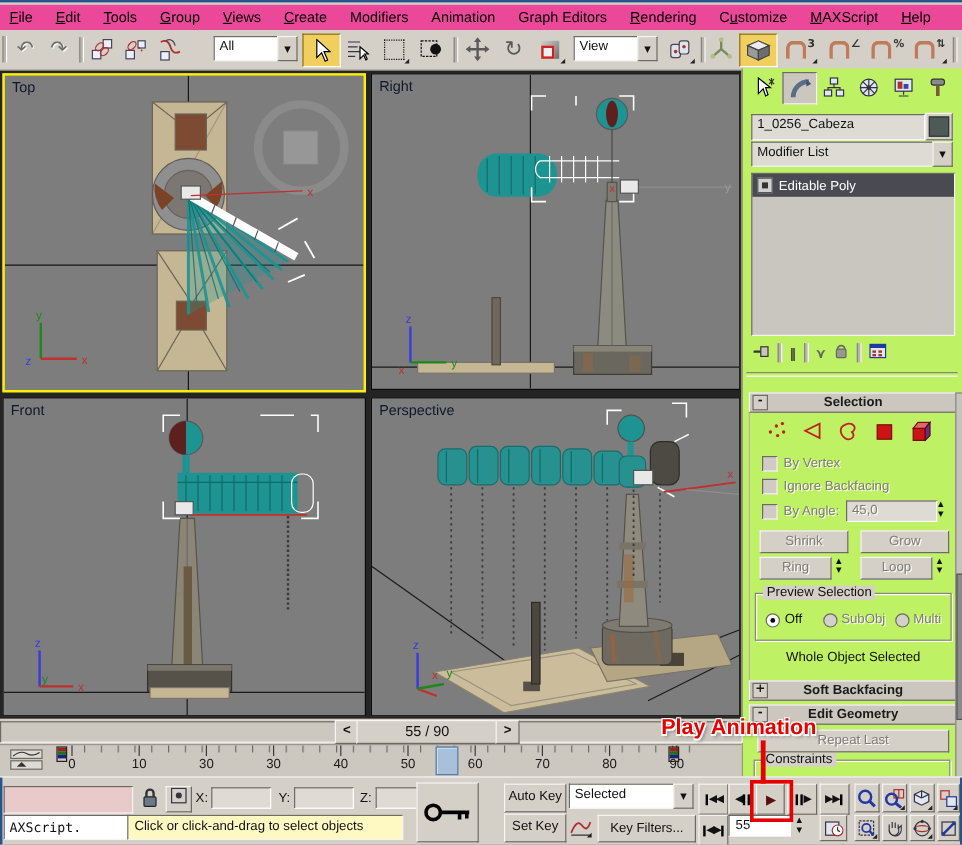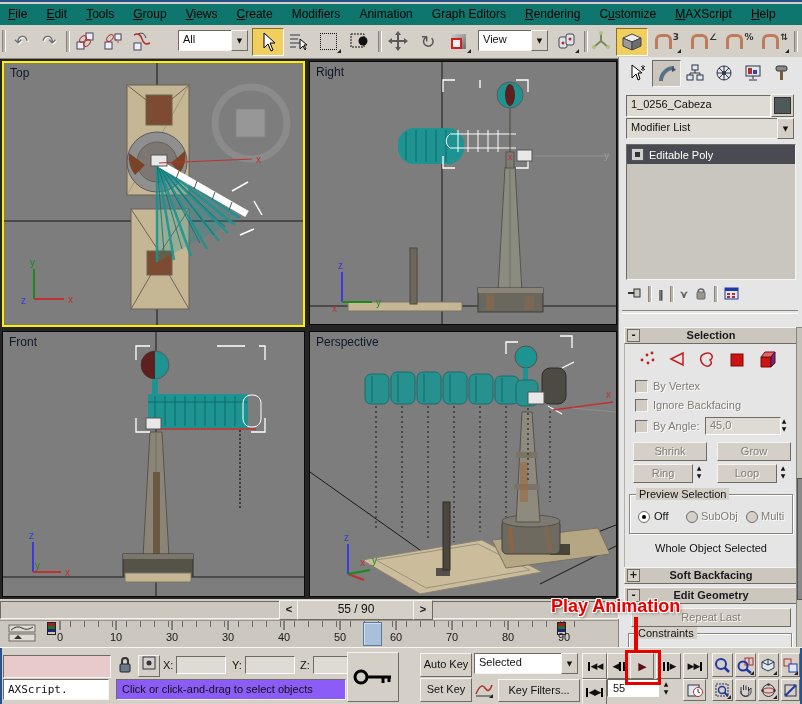--- a/index.html
+++ b/index.html
@@ -10,40 +10,40 @@
   .raised{background:#d4d0c8;border:1px solid;border-color:#f6f4f0 #6e6b64 #6e6b64 #f6f4f0;}
   .sunken{border:1px solid;border-color:#6e6b64 #f6f4f0 #f6f4f0 #6e6b64;}
   .field{background:#dedbd4;border:1px solid;border-color:#6e6b64 #fff #fff #6e6b64;}
   .wfield{background:#fff;border:1px solid;border-color:#6e6b64 #fff #fff #6e6b64;}
   .btn{background:#d4d0c8;border:1px solid;border-color:#f6f4f0 #6e6b64 #6e6b64 #f6f4f0;
        text-align:center;cursor:default;}
   .disab{color:#807c74;text-shadow:1px 1px 0 #fff;}
   .vsep{width:2px;background:#b8b4ac;border-left:1px solid #8a867e;border-right:1px solid #fff;}
   .glyph{font-family:"DejaVu Sans",sans-serif;}
   
-  #menubar{left:0;top:2px;width:802px;height:21px;background:#0f766e;border-bottom:1px solid #aca8a0;}
+  #menubar{left:0;top:2px;width:802px;height:21px;background:#ec4899;border-bottom:1px solid #aca8a0;}
   .menu-item{display:inline-block;padding:3px 8px 0 8px;font-size:12px;color:#000;}
   
   #toolbar{left:0;top:23px;width:802px;height:33px;background:#d4d0c8;border-bottom:1px solid #8a867e;}
   .tbtn{position:absolute;top:3px;height:26px;display:flex;align-items:center;justify-content:center;}
   .tbtn.active{background:#f0cf5e;border:1px solid;border-color:#8a6d20 #fff #fff #8a6d20;}
   .fo:after{content:"";position:absolute;right:1px;bottom:1px;border-left:4px solid transparent;border-bottom:4px solid #222;}
   .magnet{width:11px;height:12px;border:3px solid #c07a5c;border-bottom:none;border-radius:6px 6px 0 0;}
   .msup{font-size:9px;font-weight:bold;color:#333;margin-left:1px;margin-top:-8px;}
   .combo{position:absolute;top:5px;height:21px;}
   .combo .cfield{position:absolute;left:0;top:0;bottom:0;right:15px;background:#fff;
     border:1px solid;border-color:#6e6b64 #f6f4f0 #f6f4f0 #6e6b64;padding:2px 0 0 4px;font-size:11px;}
   .combo .cbtn{position:absolute;right:0;top:0;width:15px;bottom:0;font-size:7px;padding-top:6px;}
   
   #vparea{left:0;top:57px;width:618px;height:540px;background:#242424;}
   .vp{position:absolute;background:#7d7d7d;border:1px solid #0a0a0a;overflow:hidden;}
   .vp.activevp{border:2px solid #ffee00;}
   .vplabel{position:absolute;left:6px;top:3px;color:#0f172a;font-size:12px;}
   
-  #cpanel{left:618px;top:55px;width:184px;height:595px;background:#e5e5e5;border-left:1px solid #8a867e;}
+  #cpanel{left:618px;top:55px;width:184px;height:595px;background:#bef264;border-left:1px solid #8a867e;}
   .cptab{position:absolute;top:3px;width:27px;height:25px;display:flex;align-items:center;justify-content:center;}
   .cptab.active{background:#cbc7bf;border:1px solid;border-color:#6e6b64 #f6f4f0 #f6f4f0 #6e6b64;}
   .rollhead{position:absolute;left:5px;width:172px;height:15px;background:#cbc7bf;
     border:1px solid;border-color:#f6f4f0 #6e6b64 #6e6b64 #f6f4f0;font-weight:bold;font-size:11px;
     text-align:center;line-height:15px;color:#1a1a1a;}
   .rollbox{position:absolute;left:2px;top:1px;width:11px;height:11px;background:#d4d0c8;
     border:1px solid #6e6b64;line-height:9px;text-align:center;font-weight:bold;font-size:10px;}
   .cb{position:absolute;width:11px;height:11px;background:#d0ccc4;border:1px solid;
       border-color:#6e6b64 #f6f4f0 #f6f4f0 #6e6b64;}
   .radio{position:absolute;width:10px;height:10px;border-radius:50%;background:#fff;
@@ -725,21 +725,21 @@
       <svg width="14" height="14">
           <rect x="1" y="1" width="12" height="12" fill="none" stroke="#334"></rect>
           <circle cx="7" cy="7" r="2.5" fill="#334"></circle>
         </svg></div>
     <span class="abs" style="left:163px;top:11px">X:</span>
     <div class="abs field" style="left:176px;top:8px;width:48px;height:16px"></div>
     <span class="abs" style="left:232px;top:11px">Y:</span>
     <div class="abs field" style="left:245px;top:8px;width:48px;height:16px"></div>
     <span class="abs" style="left:300px;top:11px">Z:</span>
     <div class="abs field" style="left:313px;top:8px;width:34px;height:16px"></div>
-    <div class="abs sunken" style="left:116px;top:31px;width:230px;height:21px;background:#8b5cf6;padding:3px 0 0 5px;box-sizing:border-box;white-space:nowrap;overflow:hidden">Click or click-and-drag to select objects</div>
+    <div class="abs sunken" style="left:106px;top:31px;width:230px;height:21px;background:#fef9c3;padding:3px 0 0 5px;box-sizing:border-box;white-space:nowrap;overflow:hidden">Click or click-and-drag to select objects</div>
     <div class="abs raised" style="left:347px;top:4px;width:50px;height:48px;display:flex;align-items:center;justify-content:center">
       <svg width="42" height="22">
           <circle cx="9" cy="11" r="6" fill="none" stroke="#000" stroke-width="3"></circle>
           <line x1="15" y1="11" x2="39" y2="11" stroke="#000" stroke-width="3"></line>
           <line x1="31" y1="11" x2="31" y2="17" stroke="#000" stroke-width="3"></line>
           <line x1="37" y1="11" x2="37" y2="16" stroke="#000" stroke-width="3"></line>
         </svg>
       </div>
 
     <div class="abs btn" style="left:420px;top:5px;width:50px;height:22px;line-height:21px">Auto Key</div>

